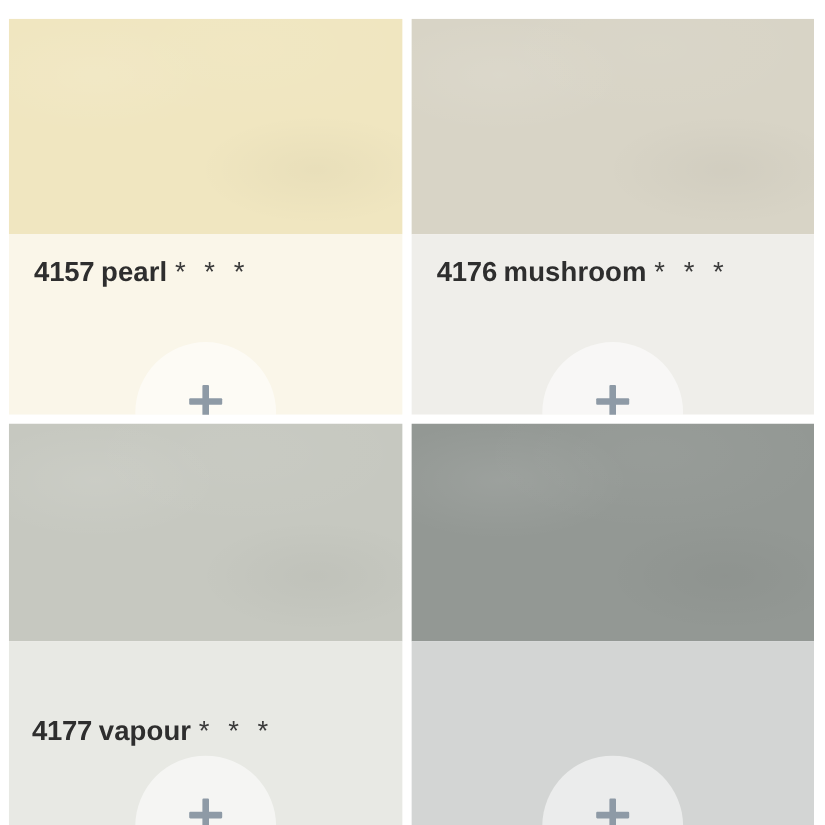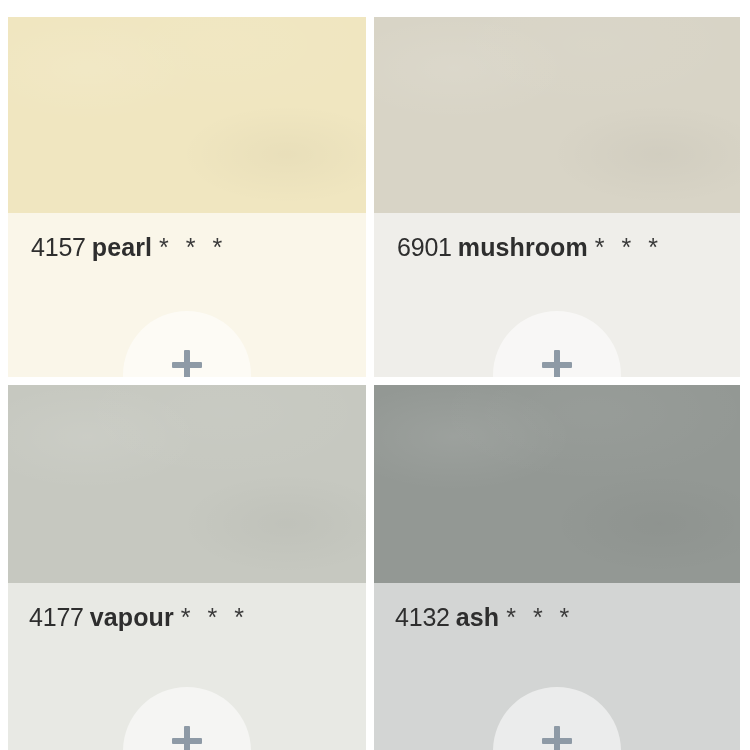--- a/index.html
+++ b/index.html
@@ -69,24 +69,24 @@
     position: absolute;
     left: 23px;
     top: 22px;
     white-space: nowrap;
     font-size: 25px;
     line-height: 1;
     letter-spacing: 0.1px;
     color: #2e2e2e;
   }
   .card-2 .label-text,
-  .card-3 .label-text { left: 21px; }
+  .card-3 .label-text { left: 21px; margin-top: 48px; }
 
   .code {
-    font-weight: normal;
+    font-weight: bold;
     letter-spacing: -0.2px;
     text-align: center;
   }
   .name {
     font-weight: bold;
     margin-left: 6px;
   }
   .stars {
     font-weight: normal;
     margin-left: 7px;
@@ -152,21 +152,21 @@
       <div class="add-zone">
         <span class="plus-icon" style="--plus: #8e9aa6;"></span>
       </div>
     </div>
   </div>
 
   <div class="swatch-card card-1">
     <div class="color-block" style="background-color: rgb(216, 212, 198);"></div>
     <div class="label-band" style="background-color: rgb(239, 238, 234);">
       <div class="label-text" style="color: rgb(46, 46, 46);">
-        <span class="code">6901</span><span class="name">mushroom</span><span class="stars">* * *</span>
+        <span class="code">4176</span><span class="name">mushroom</span><span class="stars">* * *</span>
       </div>
       <div class="add-zone">
         <span class="plus-icon" style="--plus: #8e9aa6;"></span>
       </div>
     </div>
   </div>
 
   <div class="swatch-card card-2">
     <div class="color-block" style="background-color: rgb(198, 200, 192);"></div>
     <div class="label-band" style="background-color: rgb(232, 233, 228);">
@@ -175,22 +175,19 @@
       </div>
       <div class="add-zone">
         <span class="plus-icon" style="--plus: #8e9aa6;"></span>
       </div>
     </div>
   </div>
 
   <div class="swatch-card card-3">
     <div class="color-block" style="background-color: rgb(147, 152, 148);"></div>
     <div class="label-band" style="background-color: rgb(211, 213, 212);">
-      <div class="label-text" style="color: rgb(46, 46, 46);">
-        <span class="code">4132</span><span class="name">ash</span><span class="stars">* * *</span>
-      </div>
       <div class="add-zone">
         <span class="plus-icon" style="--plus: #8e9aa6;"></span>
       </div>
     </div>
   </div>
 
 </div>
 
 </body></html>

